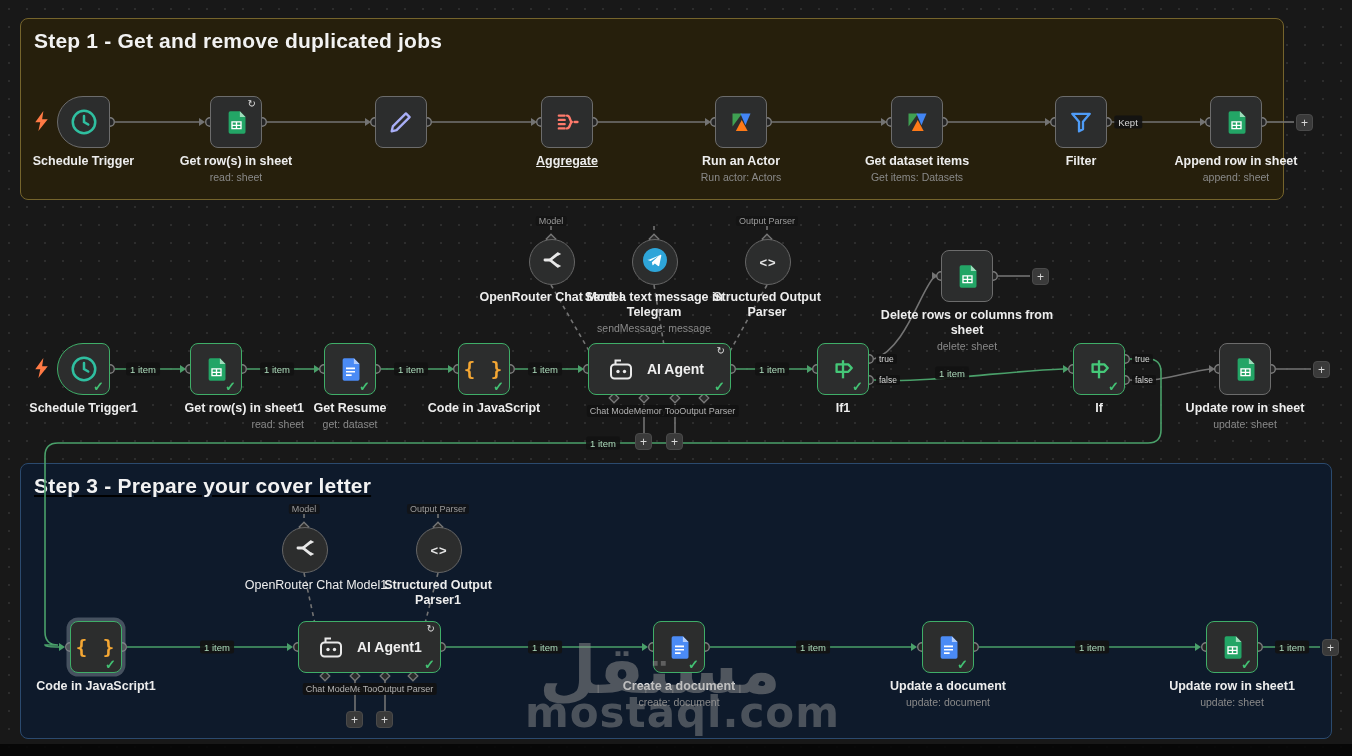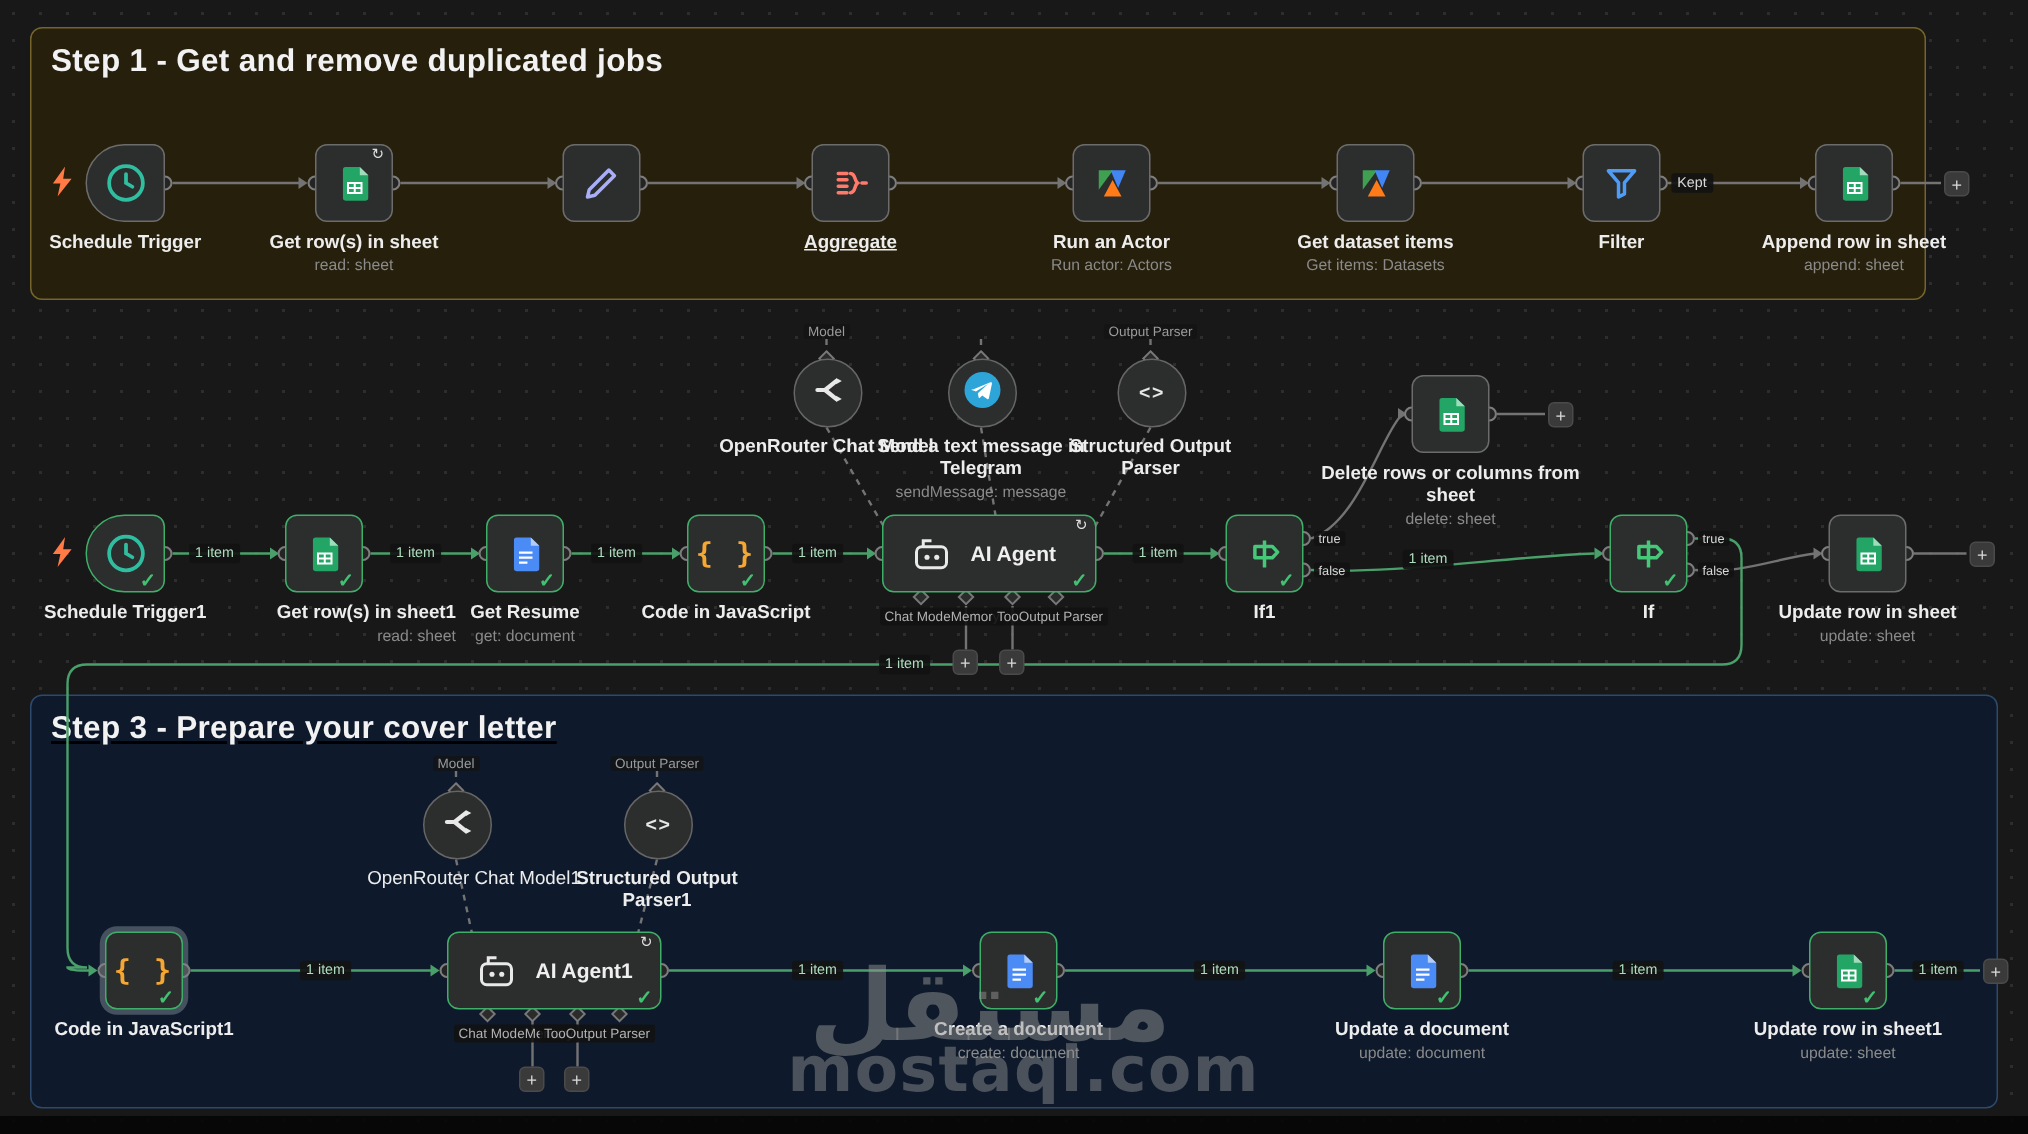--- a/index.html
+++ b/index.html
@@ -297,21 +297,21 @@
         <svg width="27" height="27" viewBox="0 0 24 24">
           <path d="M6 2h9l5 5v13.5A1.5 1.5 0 0 1 18.5 22h-12A1.5 1.5 0 0 1 5 20.5v-17A1.5 1.5 0 0 1 6.5 2z" fill="#4b8bf5"></path>
           <path d="M15 2l5 5h-5z" fill="#b3cdfa"></path>
           <path d="M8 11h8M8 14h8M8 17h5" stroke="#fff" stroke-width="1.4"></path>
         </svg>
       </span>
       <span class="badge-check">✓</span>
     </div>
     <div class="nlabel" style="left: 262px; top: 401px;">
       <div>Get Resume</div>
-      <div class="nsub">get: document</div>
+      <div class="nsub">get: dataset</div>
     </div>
     <div class="node green" style="left: 458px; top: 343px; width: 52px; height: 52px;">
       <span class="ic">
         <span class="braces-txt">{ }</span>
       </span>
       <span class="badge-check">✓</span>
     </div>
     <div class="nlabel" style="left: 396px; top: 401px;">
       <div>Code in JavaScript</div>
     </div>

